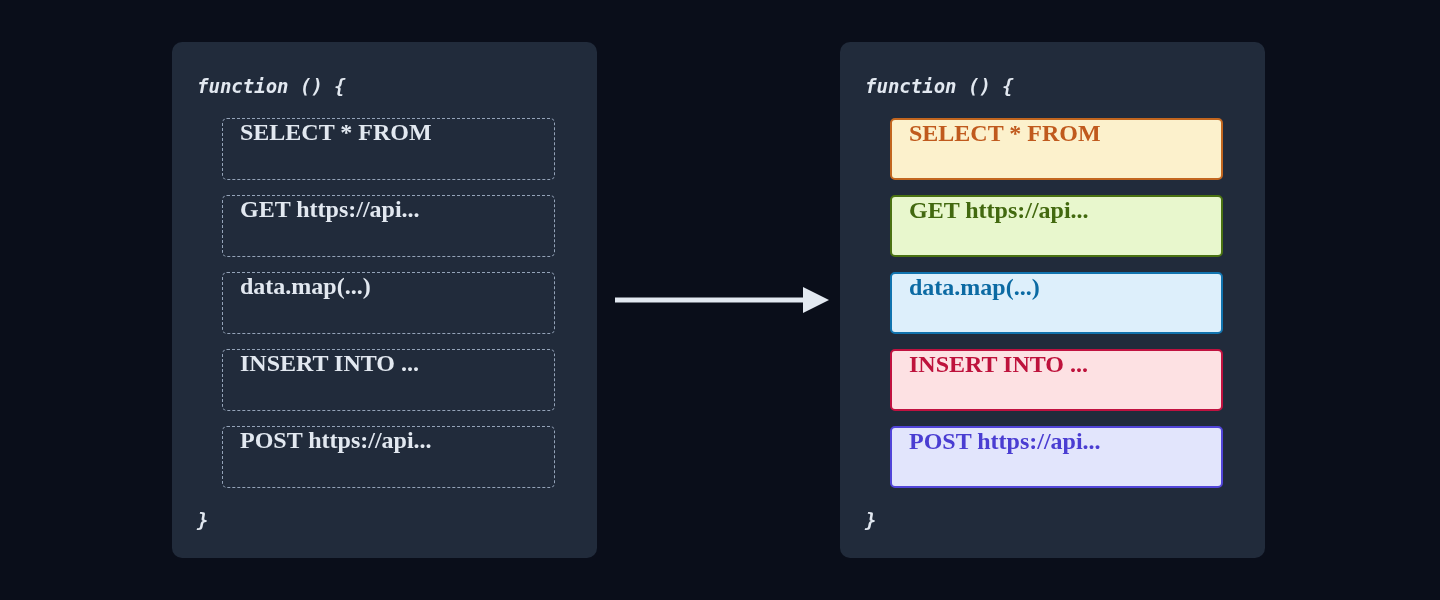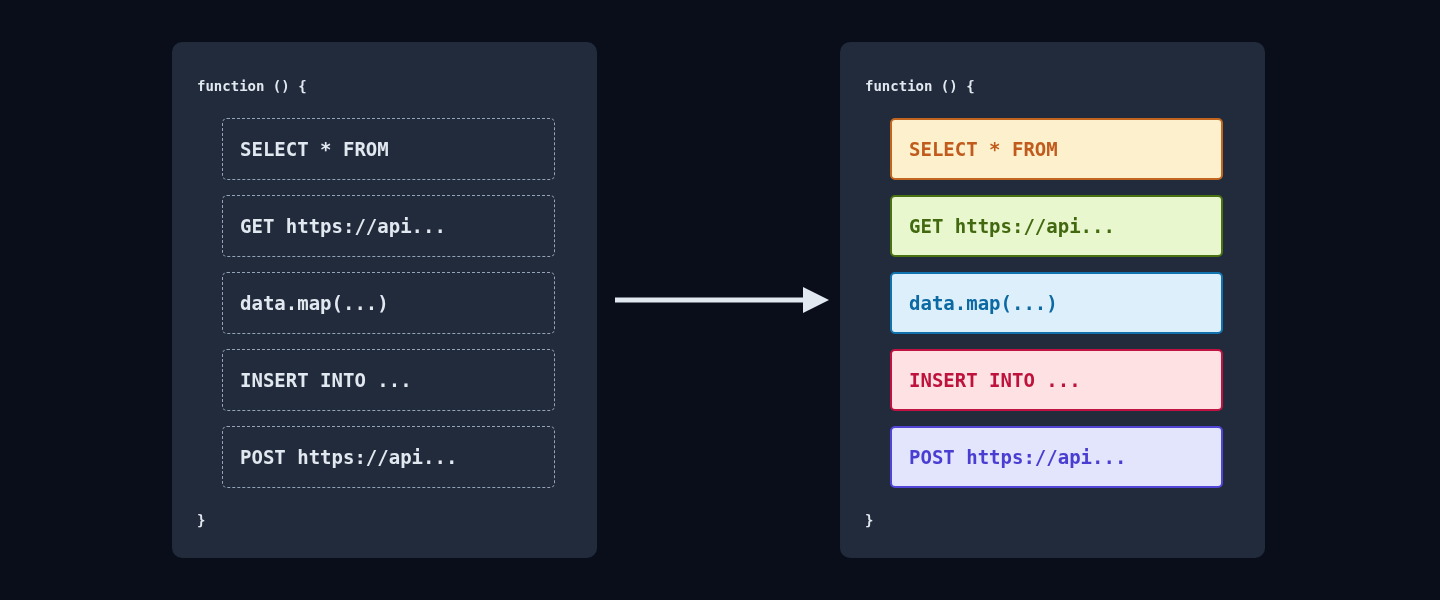--- a/index.html
+++ b/index.html
@@ -18,40 +18,41 @@
     top: 42px;
     width: 425px; height: 516px;
     background: #212b3b;
     border-radius: 10px;
     padding: 30px 42px 26px 25px;
   }
   .panel-left  { left: 172px; }
   .panel-right { left: 840px; }
   .fn-line {
     color: #e2e8f0;
-    font-size: 14px;
+    font-size: 19px;
     font-weight: 700;
     line-height: 28px;
     white-space: pre;
+    font-style: italic;
   }
   .blocks {
     margin: 18px 0 18px 25px;
     display: flex;
     flex-direction: column;
     gap: 15px;
   }
   .block {
     height: 62px;
     display: flex;
-    align-items: center;
     padding: 0 17px;
     border-radius: 5px;
-    font-size: 19px;
+    font-size: 24px;
     font-weight: 700;
     white-space: pre;
+    font-family: Liberation Serif, serif;
   }
   .block-dashed {
     border: 1.5px dashed #94a3b8;
     color: #e2e8f0;
     background: transparent;
   }
   .block-colored {
     border: 2px solid transparent; 
   }
   .arrow-wrap {

